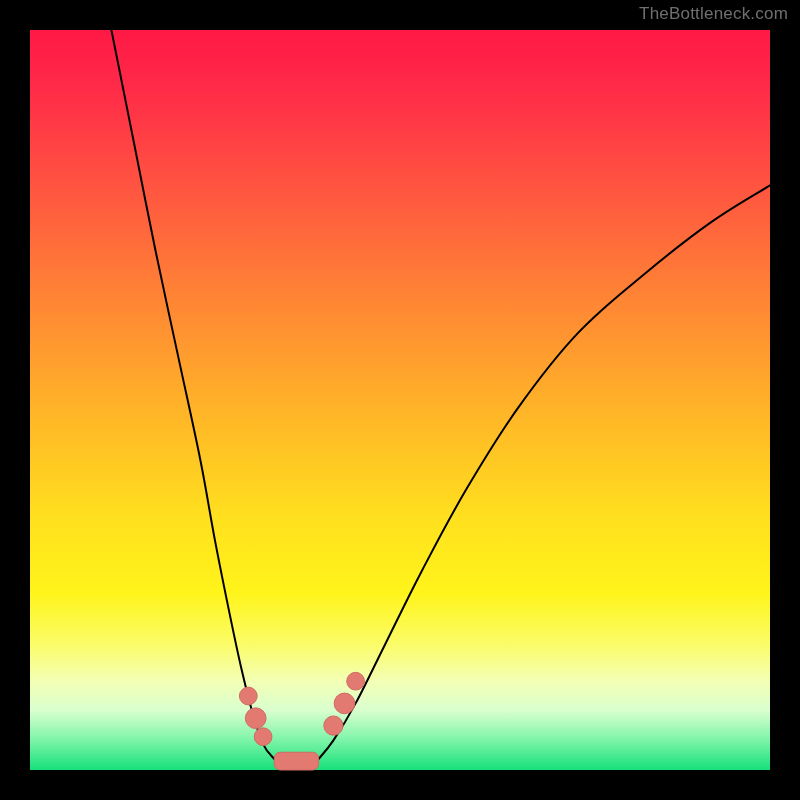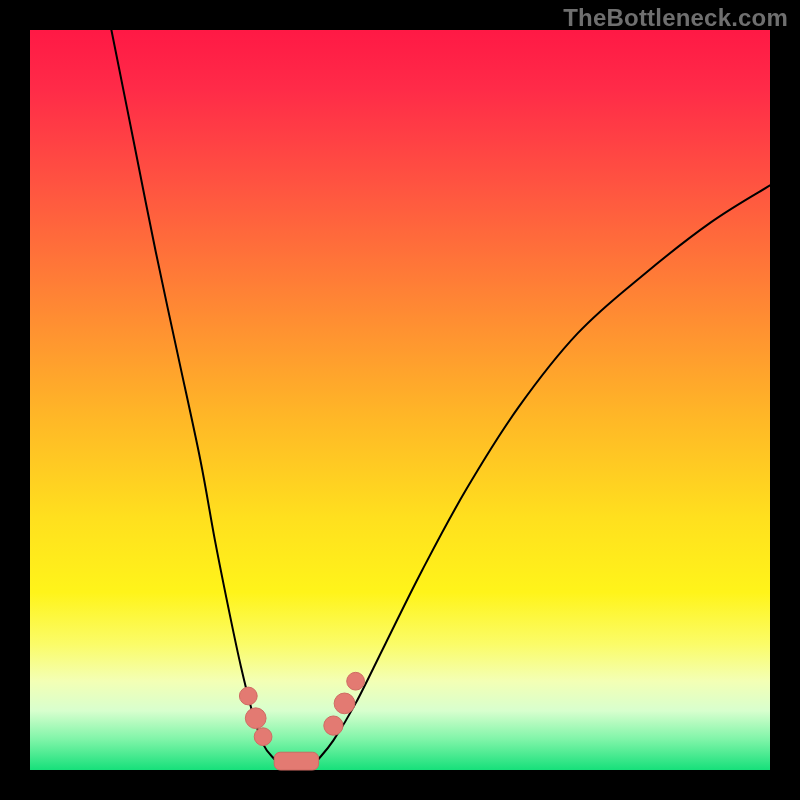--- a/index.html
+++ b/index.html
@@ -15,22 +15,22 @@
     position: relative;
     width: 800px;
     height: 800px;
     background: #000;
   }
   .watermark {
     position: absolute;
     top: 4px;
     right: 12px;
     color: #6f6f6f;
-    font-size: 24px;
-    font-weight: 700;
+    font-size: 17px;
+    font-weight: 400;
     letter-spacing: 0.2px;
     z-index: 5;
     user-select: none;
   }
   .plot-area {
     position: absolute;
     left: 30px;
     top: 30px;
     width: 740px;
     height: 740px;

